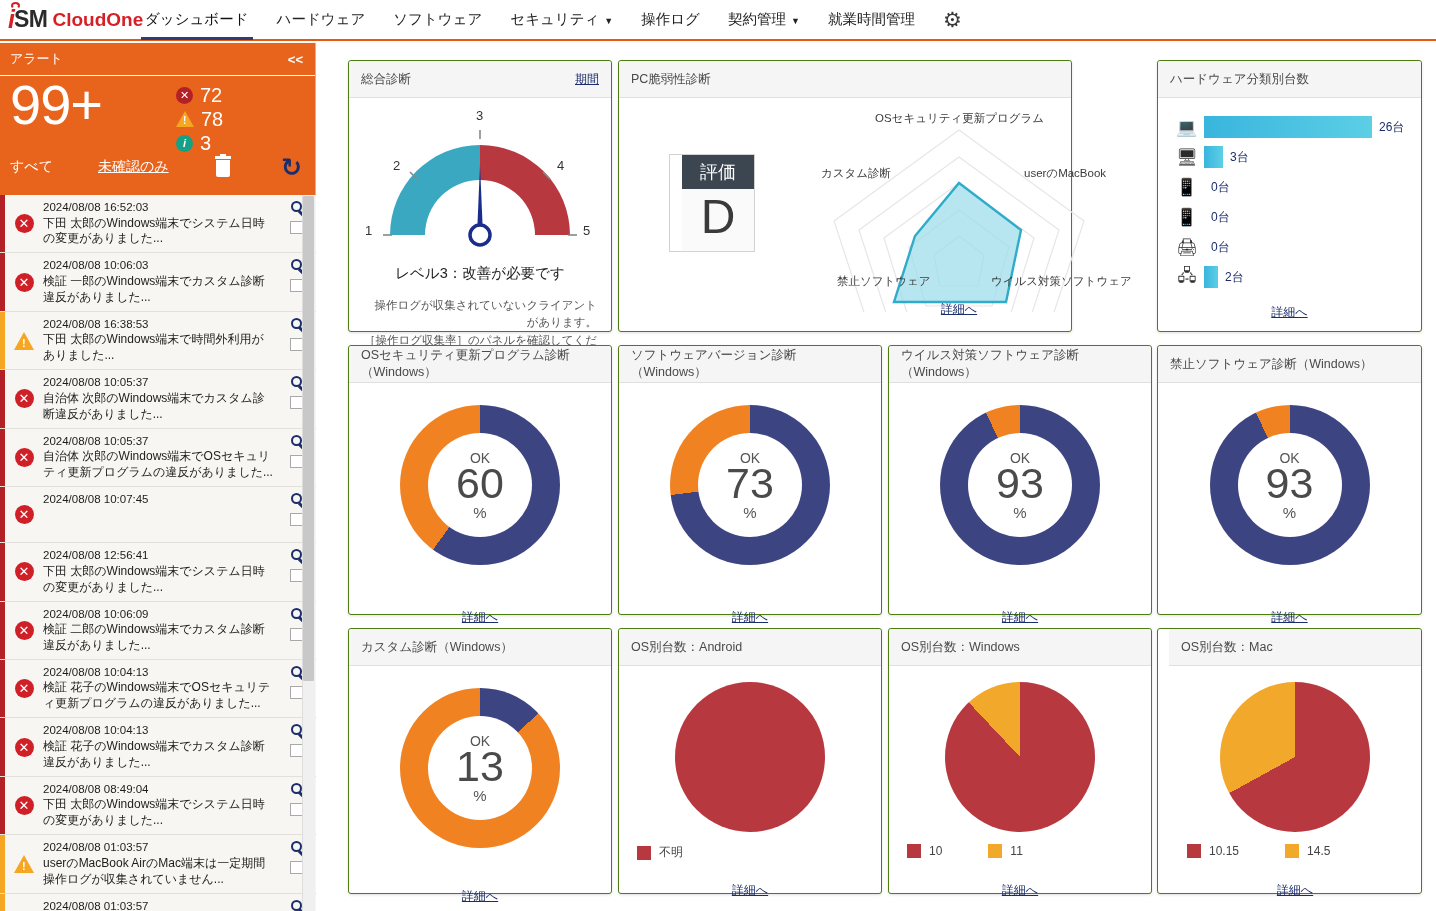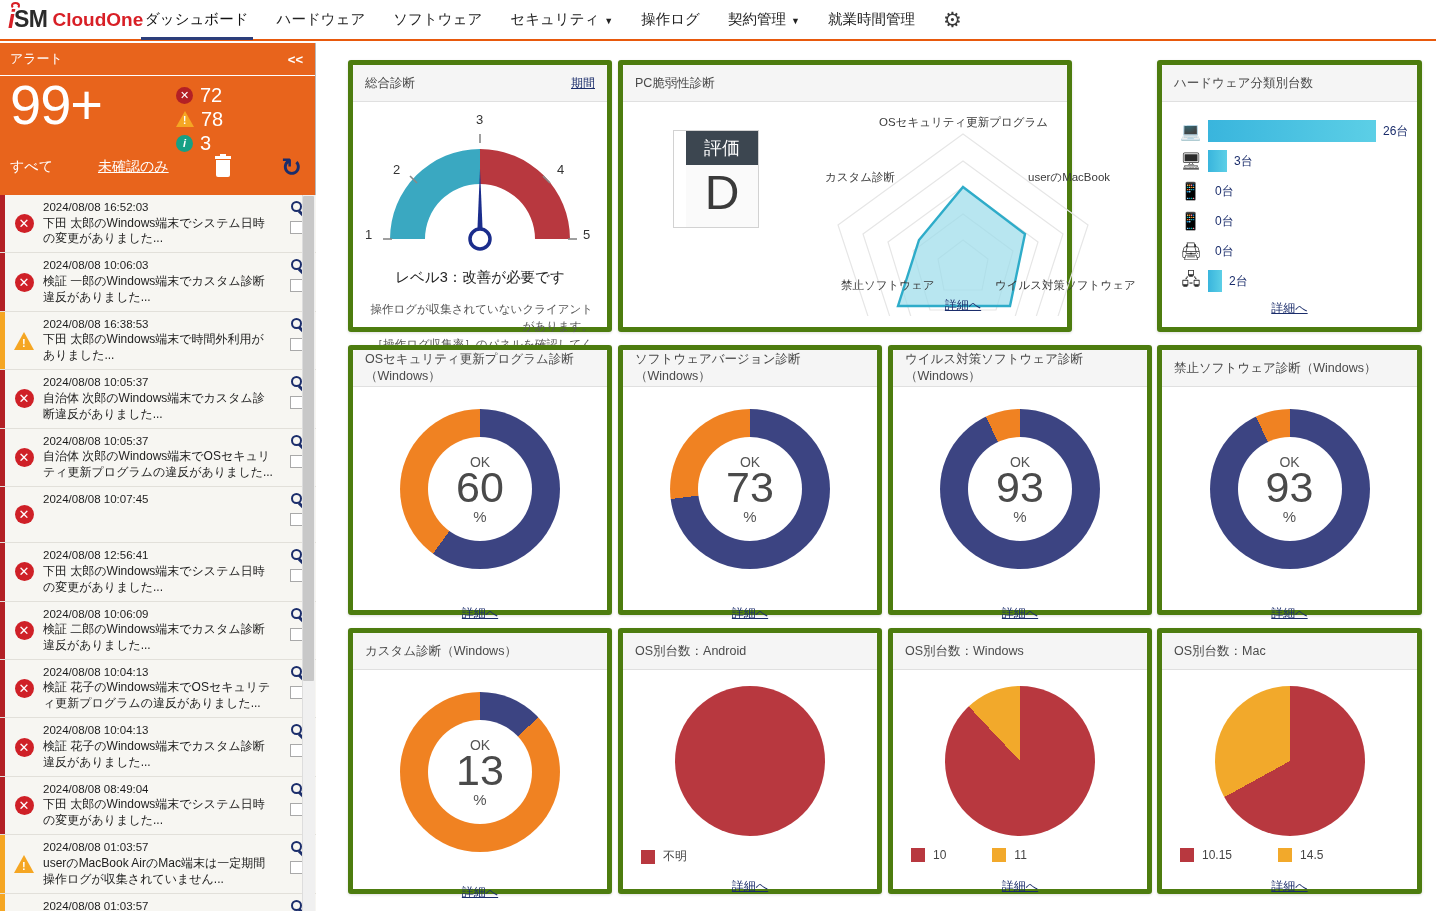--- a/index.html
+++ b/index.html
@@ -114,21 +114,21 @@
   #sb-track { position: absolute; right: 0; top: 152px; width: 13px; height: 716px; background: #f0f0f0; border-left: 1px solid #ddd;}
   #sb-thumb { position: absolute; right: 1px; top: 153px; width: 11px; height: 485px; background: #c8c8c8; border-radius: 1px;}
 
   
   #dash {
     position: absolute; left: 317px; top: 43px; width: 1119px; height: 868px;
     background: #ffffff; padding: 16px 16px 0 30px;
   }
   .panel {
     position: absolute; background: #fff;
-    border: 5px solid #4d7c0f; border-radius: 3px;
+    border: 1px solid #4d7c0f; border-radius: 3px;
     box-shadow: 0 1px 3px rgba(0,0,0,.13);
   }
   .panel-head {
     height: 37px; background: #f5f5f5; border-bottom: 1px solid #e0e0e0;
     display: flex; align-items: center; justify-content: space-between;
     padding: 0 12px; font-size: 12.5px; color: #4a4a4a; border-radius: 3px 3px 0 0;
   }
   .panel-link { font-size: 12px; color: #1b2d6b; text-decoration: underline; cursor: pointer; }
   .panel-body { position: relative; height: calc(100% - 37px); }
   .detail-link {
@@ -136,21 +136,21 @@
     font-size: 12px; color: #1b2d6b; text-decoration: underline; cursor: pointer;
   }
 
   
   #gauge-wrap { position: relative; width: 230px; height: 150px; margin: 12px auto 0; }
   .gauge-label { position: absolute; font-size: 13px; color: #333; }
   .gauge-text1 { text-align: center; font-size: 14.5px; color: #222; margin-top: 4px; }
   .gauge-text2 { text-align: right; font-size: 11.5px; color: #555; line-height: 1.5; margin-top: 14px; padding: 0 14px; font-family: Liberation Mono, monospace;}
 
   
-  .grade-box { position: absolute; left: 50px; top: 28px; width: 86px; border: 1px solid #d2d2d2; padding-left: 12px;}
+  .grade-box { position: absolute; left: 50px; top: 56px; width: 86px; border: 1px solid #d2d2d2; padding-left: 12px;}
   .grade-hd { background: #3c4650; color: #fff; text-align: center; font-size: 18px; padding: 5px 0; }
   .grade-val { background: #fafafa; text-align: center; font-size: 48px; color: #3a3a3a; padding: 4px 0 10px; line-height: 1;}
   .radar-label { position: absolute; font-size: 11.5px; color: #3a3a3a; white-space: nowrap; }
 
   
   .hw-row { display: flex; align-items: center; height: 30px; margin-bottom: 0px; }
   .hw-ico { width: 34px; flex: 0 0 34px; display:flex; align-items:center; justify-content:center; color:#2b2b2b;}
   .hw-bar { height: 22px; background: linear-gradient(to right,#39b5dd,#5ccfe6); }
   .hw-val { font-size: 12px; color: #1b2d6b; margin-left: 7px; white-space: nowrap; }
 
@@ -627,21 +627,21 @@
             <span>10</span>
           </span>
           <span class="legend-item">
             <span class="legend-swatch" style="background:#f2a92b"></span>
             <span>11</span>
           </span>
         </div>
         <span class="detail-link">詳細へ</span>
       </div>
     </div>
-  <div class="panel" style="left:840px;top:585px;width:265px;height:266px;">
+  <div class="panel" style="left:840px;top:585px;width:265px;height:266px;padding-left:11px;">
       <div class="panel-head">
         <span>OS別台数：Mac</span>
       </div>
       <div class="panel-body">
         <div class="pie" style="background:conic-gradient(#b8383f 0deg 241.20000000000002deg,#f2a92b 241.20000000000002deg 360deg)"></div>
         <div class="pie-legend">
           <span class="legend-item">
             <span class="legend-swatch" style="background:#b8383f"></span>
             <span>10.15</span>
           </span>

